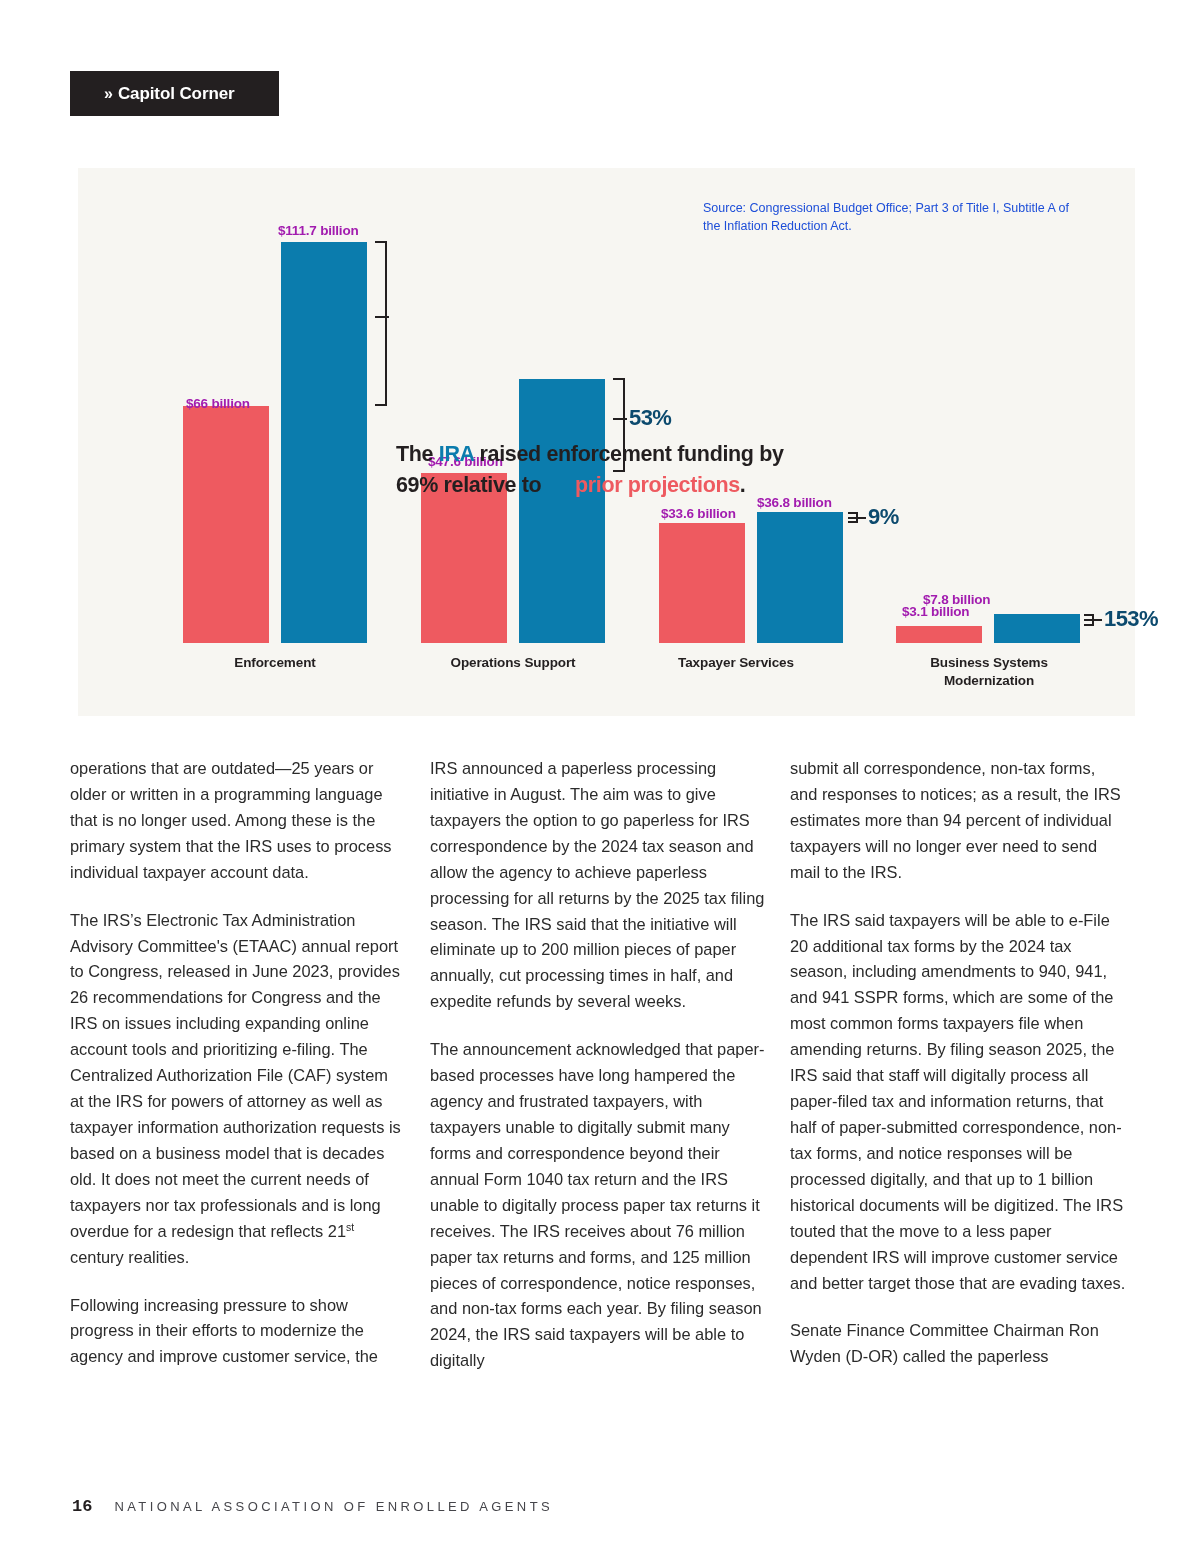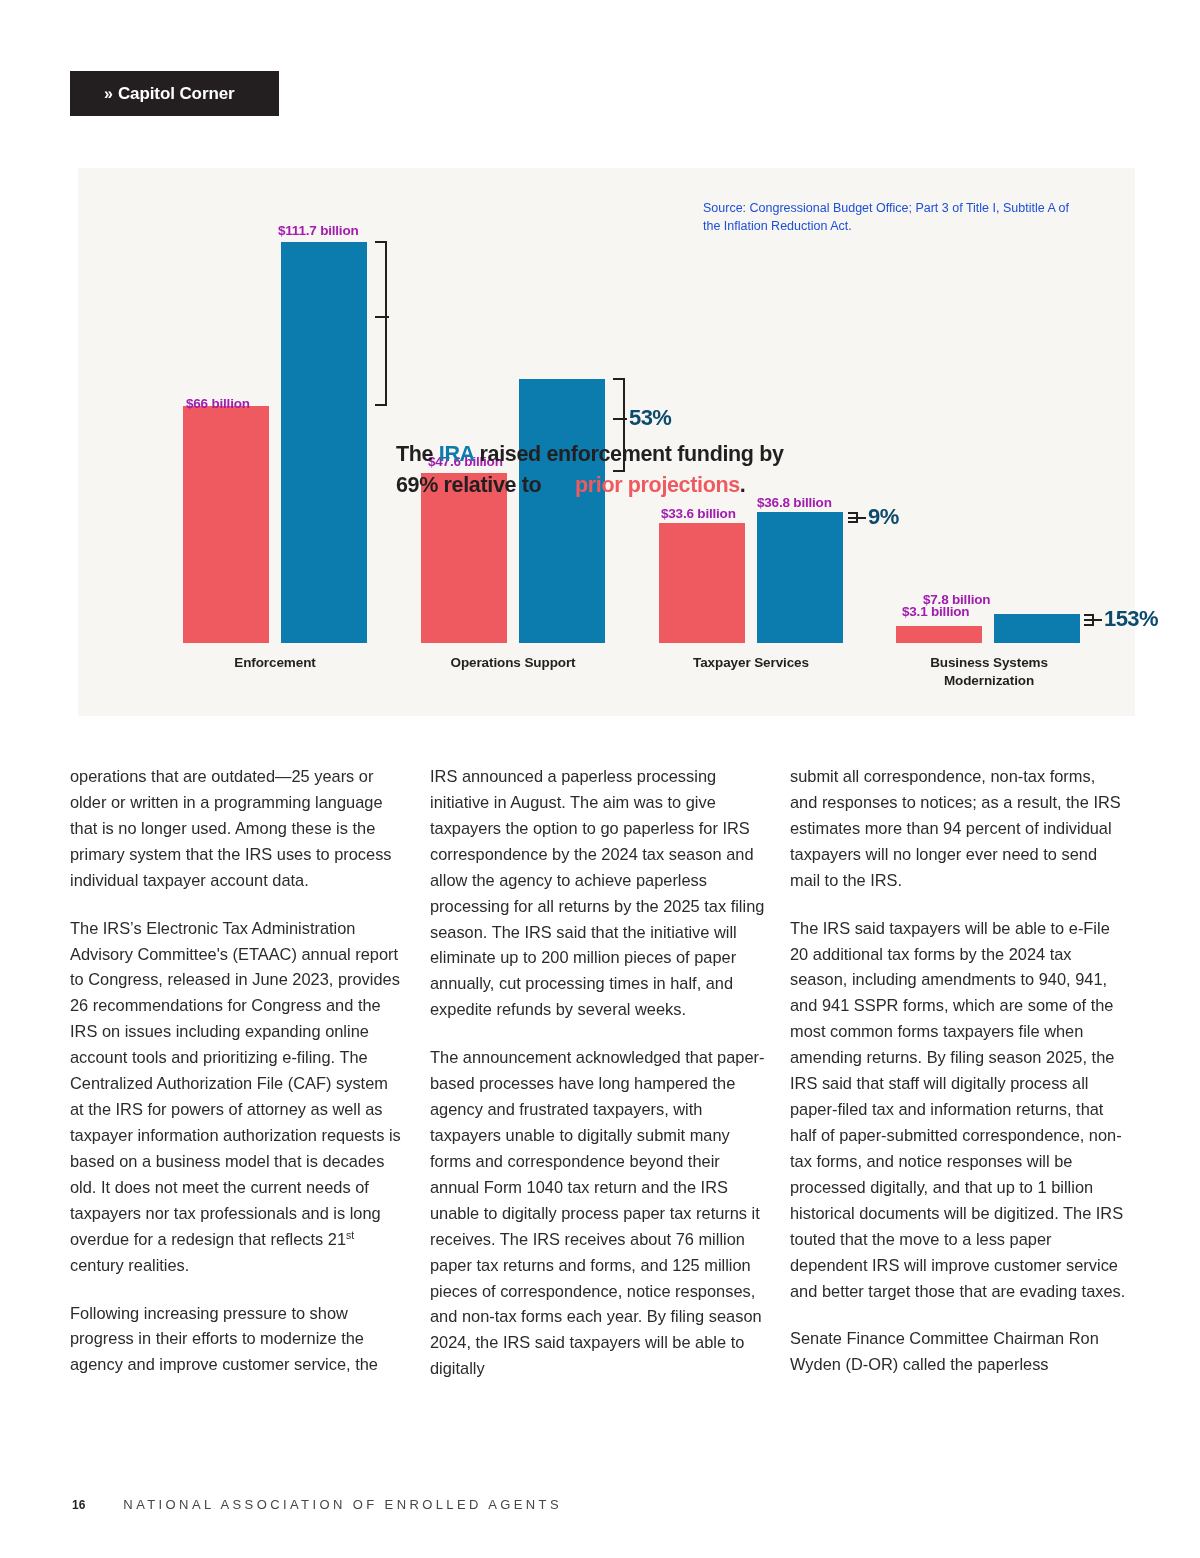--- a/index.html
+++ b/index.html
@@ -142,21 +142,21 @@
     width: 1060px;
     display: flex;
     gap: 0;
   }
   .col {
     width: 336px;
     margin-right: 24px;
   }
   .col:last-child { margin-right: 0; }
   .col p {
-    margin: 16px 0 22px 0;
+    margin: 8px 0 22px 0;
     font-size: 16.4px;
     line-height: 1.58;
     color: #2b2b2b;
     font-family: "Liberation Sans", sans-serif;
   }
   .col p:last-child { margin-bottom: 0; }
   .col sup {
     font-size: 10.5px;
     vertical-align: super;
     line-height: 0;
@@ -164,24 +164,25 @@
 
   
   .footer {
     position: absolute;
     left: 72px;
     top: 1497px;
     display: flex;
     align-items: baseline;
   }
   .footer .page-num {
-    font-size: 12px;
-    font-weight: 700;
-    color: #231f20;
-    margin-right: 38px;
+    font-size: 17px;
+    font-weight: 700;
+    color: #231f20;
+    margin-right: 22px;
+    font-family: Liberation Mono, monospace;
   }
   .footer .org {
     font-size: 13px;
     font-weight: 400;
     color: #45454a;
     letter-spacing: 3.4px;
   }
 </style>
 </head>
 <body>
@@ -230,21 +231,21 @@
 
     <div class="bar-label" style="left:824px; top:436px;">$3.1 billion</div>
     <div class="bar-label" style="left:845px; top:424px;">$7.8 billion</div>
 
     <div class="bracket" style="left:1006px; top:446px; width:10px; height:12px;"></div>
     <div class="bracket-stub" style="left:1006px; top:451px; width:18px;"></div>
     <div class="pct-label" style="left:1026px; top:438px;">153%</div>
 
     <div class="cat-label" style="left:97px; top:486px; width:200px;">Enforcement</div>
     <div class="cat-label" style="left:335px; top:486px; width:200px;">Operations Support</div>
-    <div class="cat-label" style="left:573px; top:486px; width:200px;">Taxpayer Services</div>
+    <div class="cat-label" style="left:558px; top:486px; width:200px;">Taxpayer Services</div>
     <div class="cat-label" style="left:811px; top:486px; width:200px;">
       <span>Business Systems</span><br>
       <span>Modernization</span>
     </div>
 
   </div>
 
   <div class="headline">
     <span>The </span><span class="ira">IRA</span><span> raised enforcement funding by 69% relative to </span><span class="prior">prior projections</span><span>.</span>
   </div>

